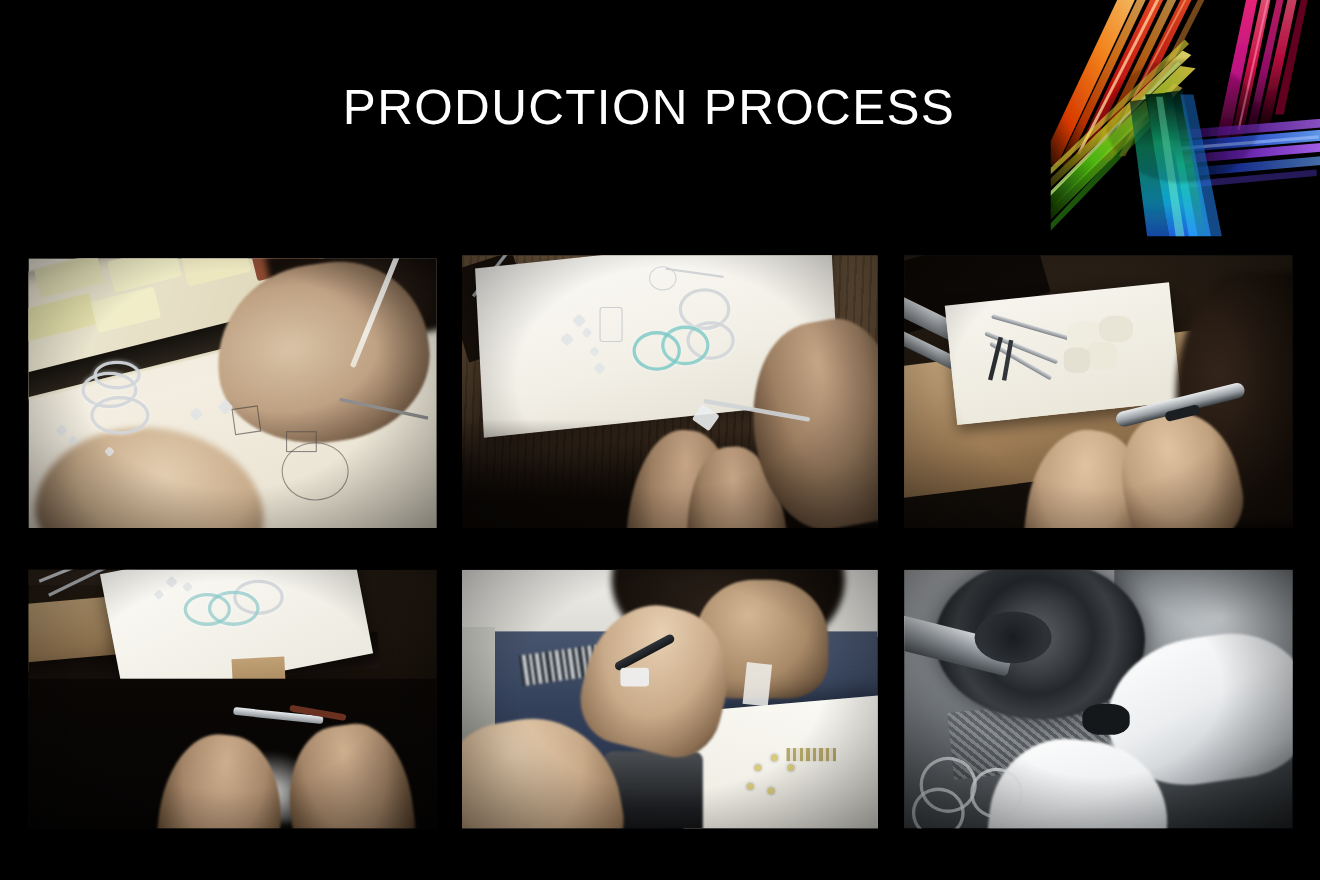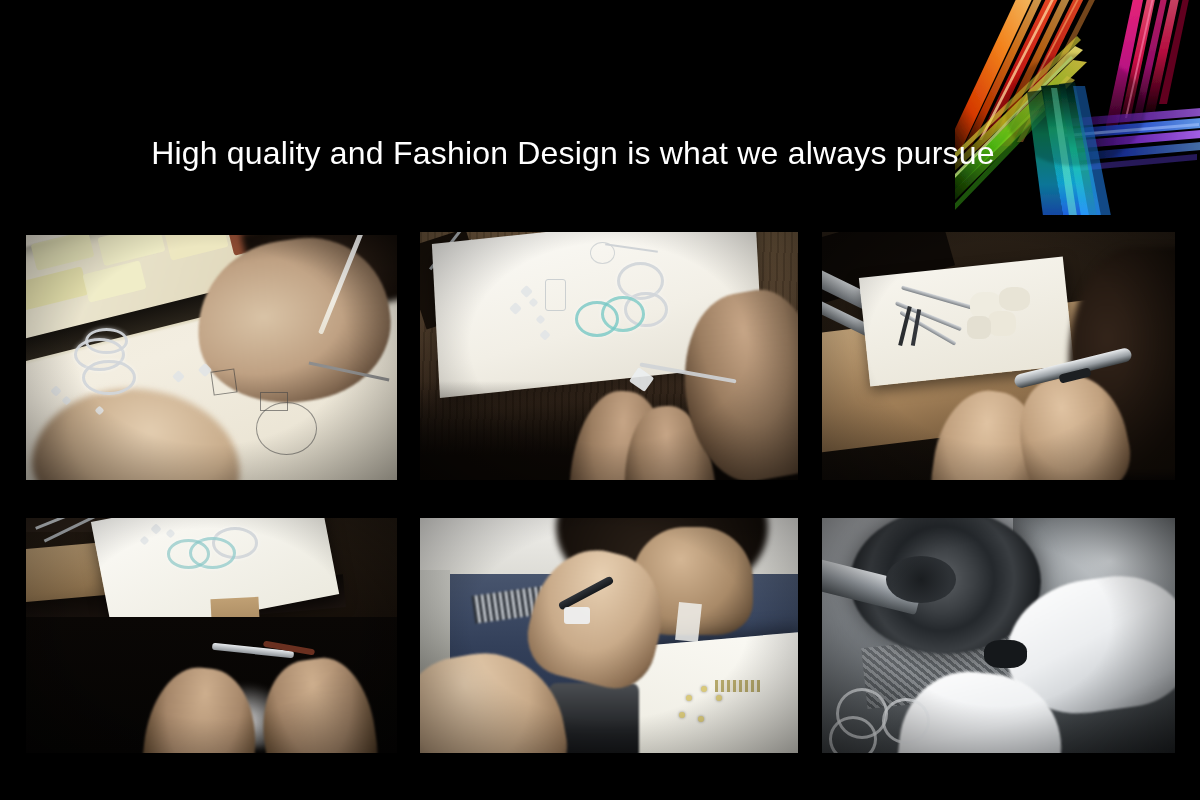--- a/index.html
+++ b/index.html
@@ -351,21 +351,21 @@
       </g>
       <g filter="url(#soft)">
         <polygon points="96,88 102,88 122,216 114,216" fill="#7affd0" opacity="0.45"></polygon>
       </g>
 
       <ellipse cx="120" cy="110" rx="70" ry="56" fill="#000" opacity="0.18" filter="url(#soft2)"></ellipse>
     </svg>
   </div>
 
   <div class="header">
-    <div class="subtitle">High quality and Fashion Design is what we always pursue</div>
+    <div class="title">PRODUCTION PROCESS</div>
   </div>
 
   <div class="grid">
 
     <div class="photo" style="left:26px;top:235px;width:371px;height:245px;">
       <div class="ph-inner">
         <div class="layer p1-bg" style="position:absolute;"></div>
         <div class="layer p1-tray blurA"></div>
         <div class="layer p1-pan" style="left:2%;top:1%;width:16%;height:11%;background:#e9e6b8;transform:rotate(-14deg);"></div>
         <div class="layer p1-pan" style="left:20%;top:-2%;width:17%;height:12%;background:#f0edc6;transform:rotate(-14deg);"></div>

